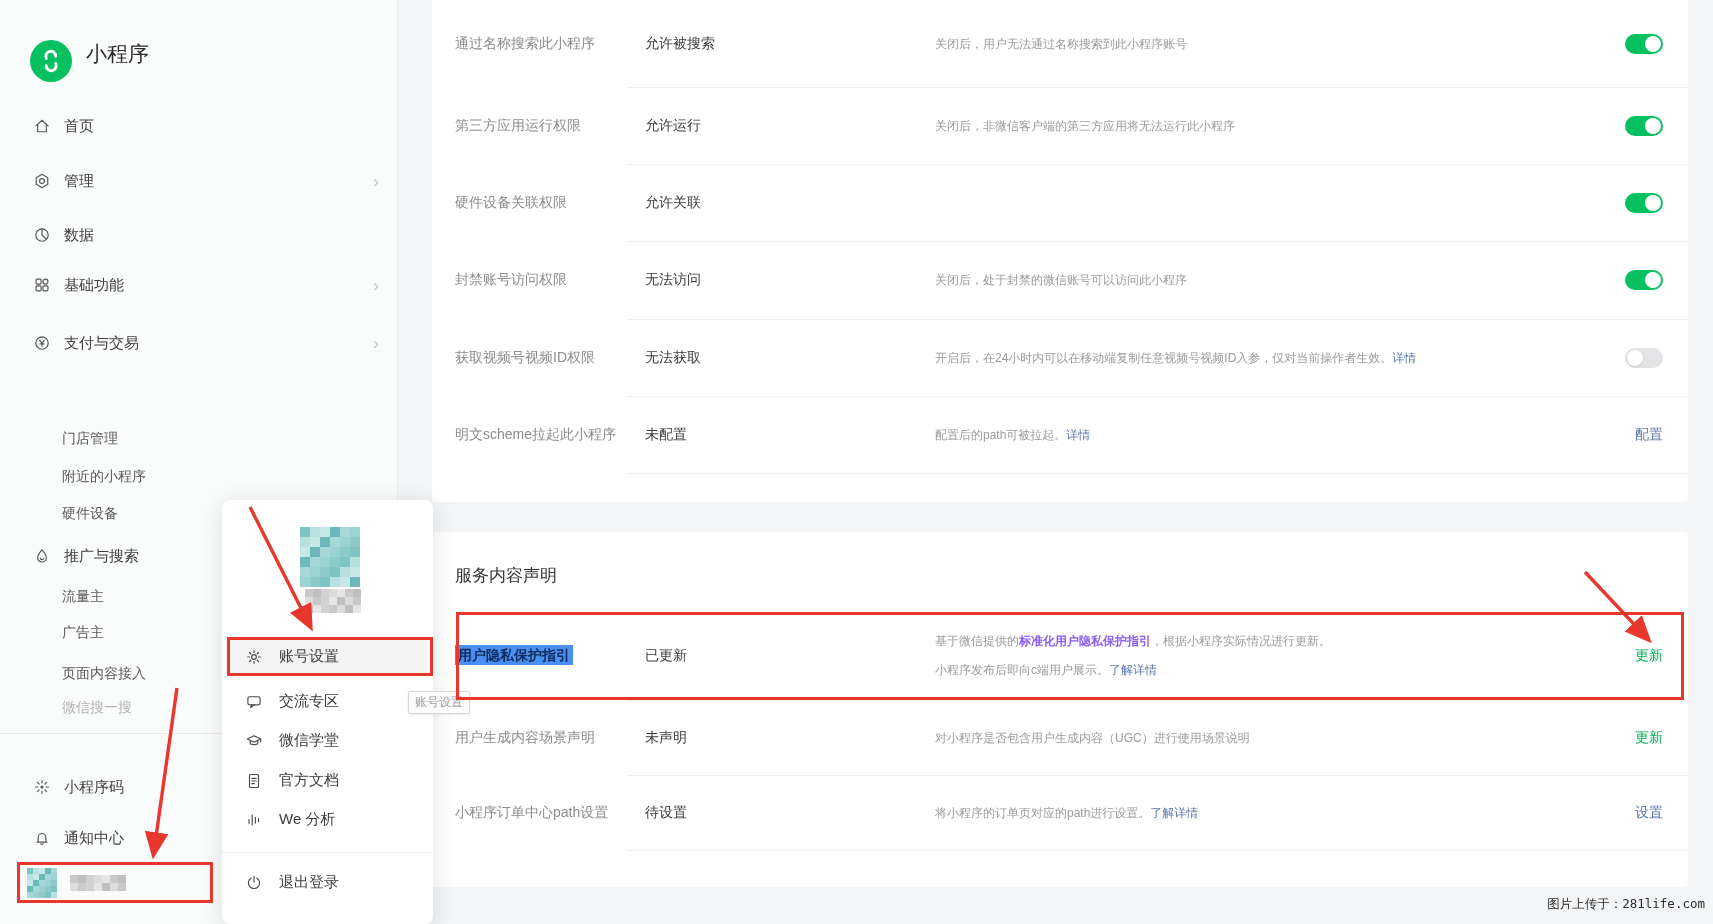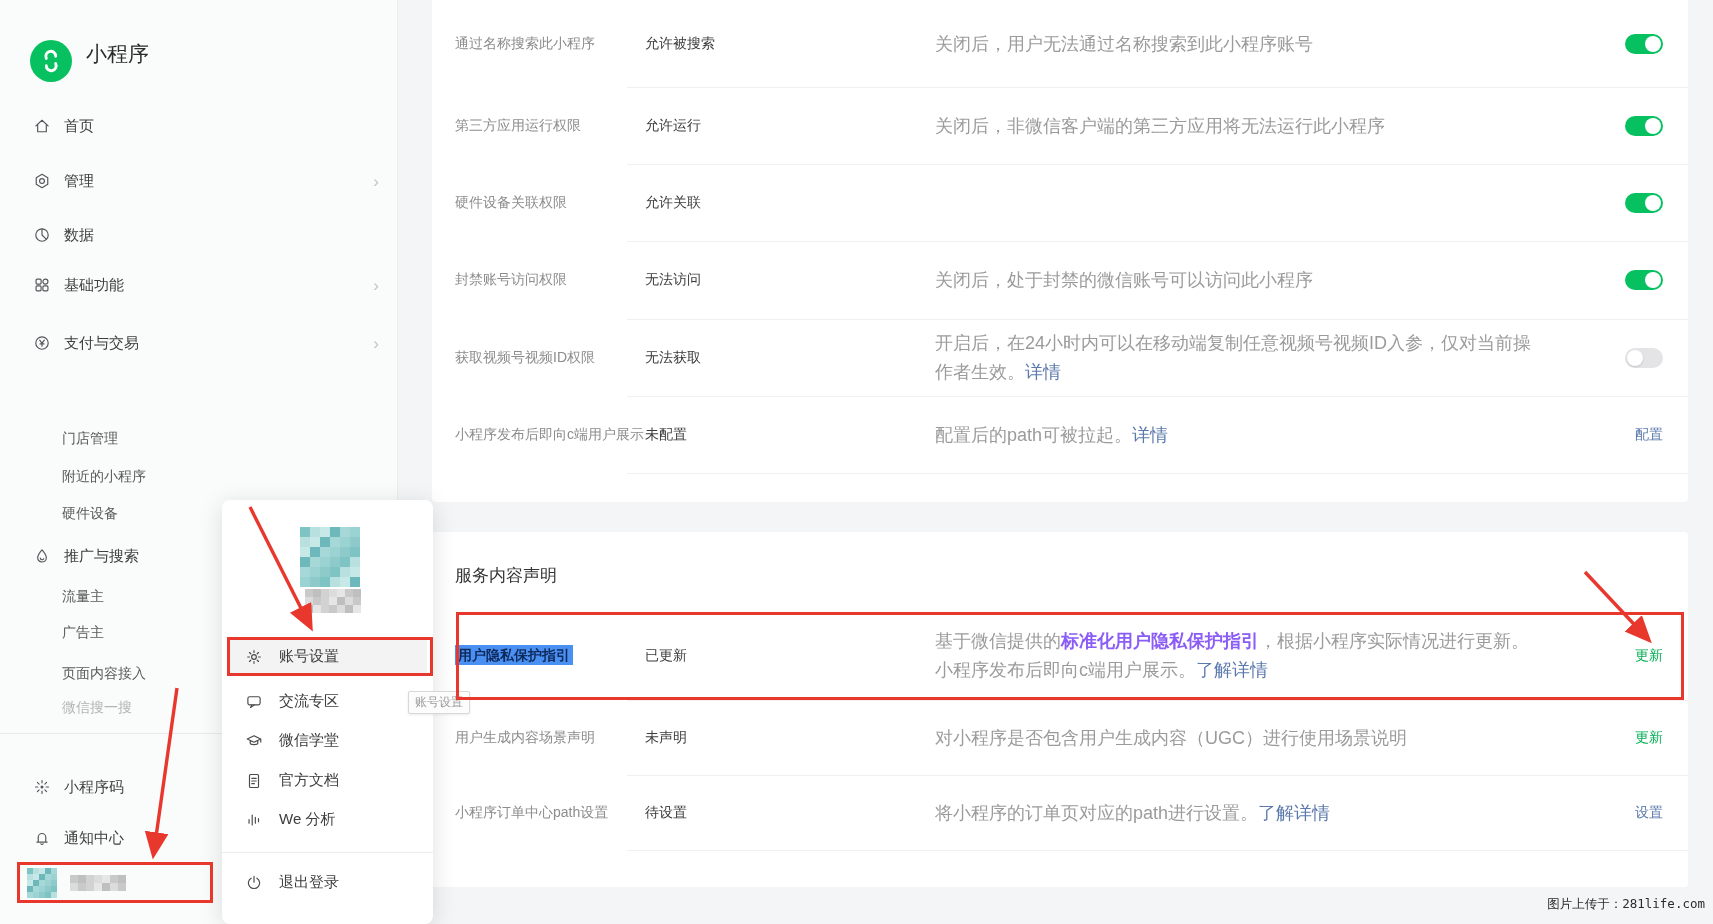--- a/index.html
+++ b/index.html
@@ -23,21 +23,21 @@
   .mosaic{display:grid;}
   .mosaic span{display:block;}
   
   .card{background:#ffffff;position:absolute;}
   #card1{left:432px;top:0;width:1256px;height:502px;border-radius:0 0 4px 4px;}
   #card2{left:432px;top:532px;width:1256px;height:355px;border-radius:4px;}
   .divider{position:absolute;left:195px;right:0;height:1px;background:#f0f0f0;}
   .prow{position:absolute;left:0;right:0;}
   .c1{position:absolute;left:23px;top:50%;transform:translateY(-50%);font-size:14px;color:#8c8c8c;}
   .c2{position:absolute;left:213px;top:50%;transform:translateY(-50%);font-size:14px;color:#3c3c3c;}
-  .c3{position:absolute;left:503px;right:140px;top:50%;transform:translateY(-50%);font-size:18px;color:#9b9b9b;line-height:29px;}
+  .c3{position:absolute;left:503px;right:140px;top:50%;transform:translateY(-50%);font-size:12px;color:#9b9b9b;line-height:29px;}
   .link{color:#5b79ad;cursor:pointer;}
   .action{position:absolute;right:25px;top:50%;transform:translateY(-50%);font-size:14px;cursor:pointer;}
   .action.green{color:#07ae56;}
   .action.blue{color:#5b79ad;}
   .bold-part{color:#8b5cf6;font-weight:bold;margin-top:32px;}
   .toggle{position:absolute;right:25px;top:50%;transform:translateY(-50%);width:38px;height:20px;border-radius:10px;cursor:pointer;}
   .toggle::after{content:"";position:absolute;width:16px;height:16px;border-radius:50%;background:#fff;top:2px;}
   .toggle.on{background:#07c160;}
   .toggle.on::after{right:2px;}
   .toggle.off{background:#e4e4e6;}
@@ -247,21 +247,21 @@
 
   <div class="prow" style="top:319px;height:77px">
     <span class="c1">获取视频号视频ID权限</span>
     <span class="c2">无法获取</span>
     <span class="c3"><span>开启后，在24小时内可以在移动端复制任意视频号视频ID入参，仅对当前操作者生效。</span><span class="link">详情</span></span>
     <span class="toggle off"></span>
   </div>
   <div class="divider" style="top:396px"></div>
 
   <div class="prow" style="top:396px;height:77px">
-    <span class="c1">小程序发布后即向c端用户展示</span>
+    <span class="c1">明文scheme拉起此小程序</span>
     <span class="c2">未配置</span>
     <span class="c3"><span>配置后的path可被拉起。</span><span class="link">详情</span></span>
     <span class="action blue">配置</span>
   </div>
   <div class="divider" style="top:473px"></div>
 </div>
 
 <div id="card2" class="card">
   <div id="svc-title">服务内容声明</div>
 

